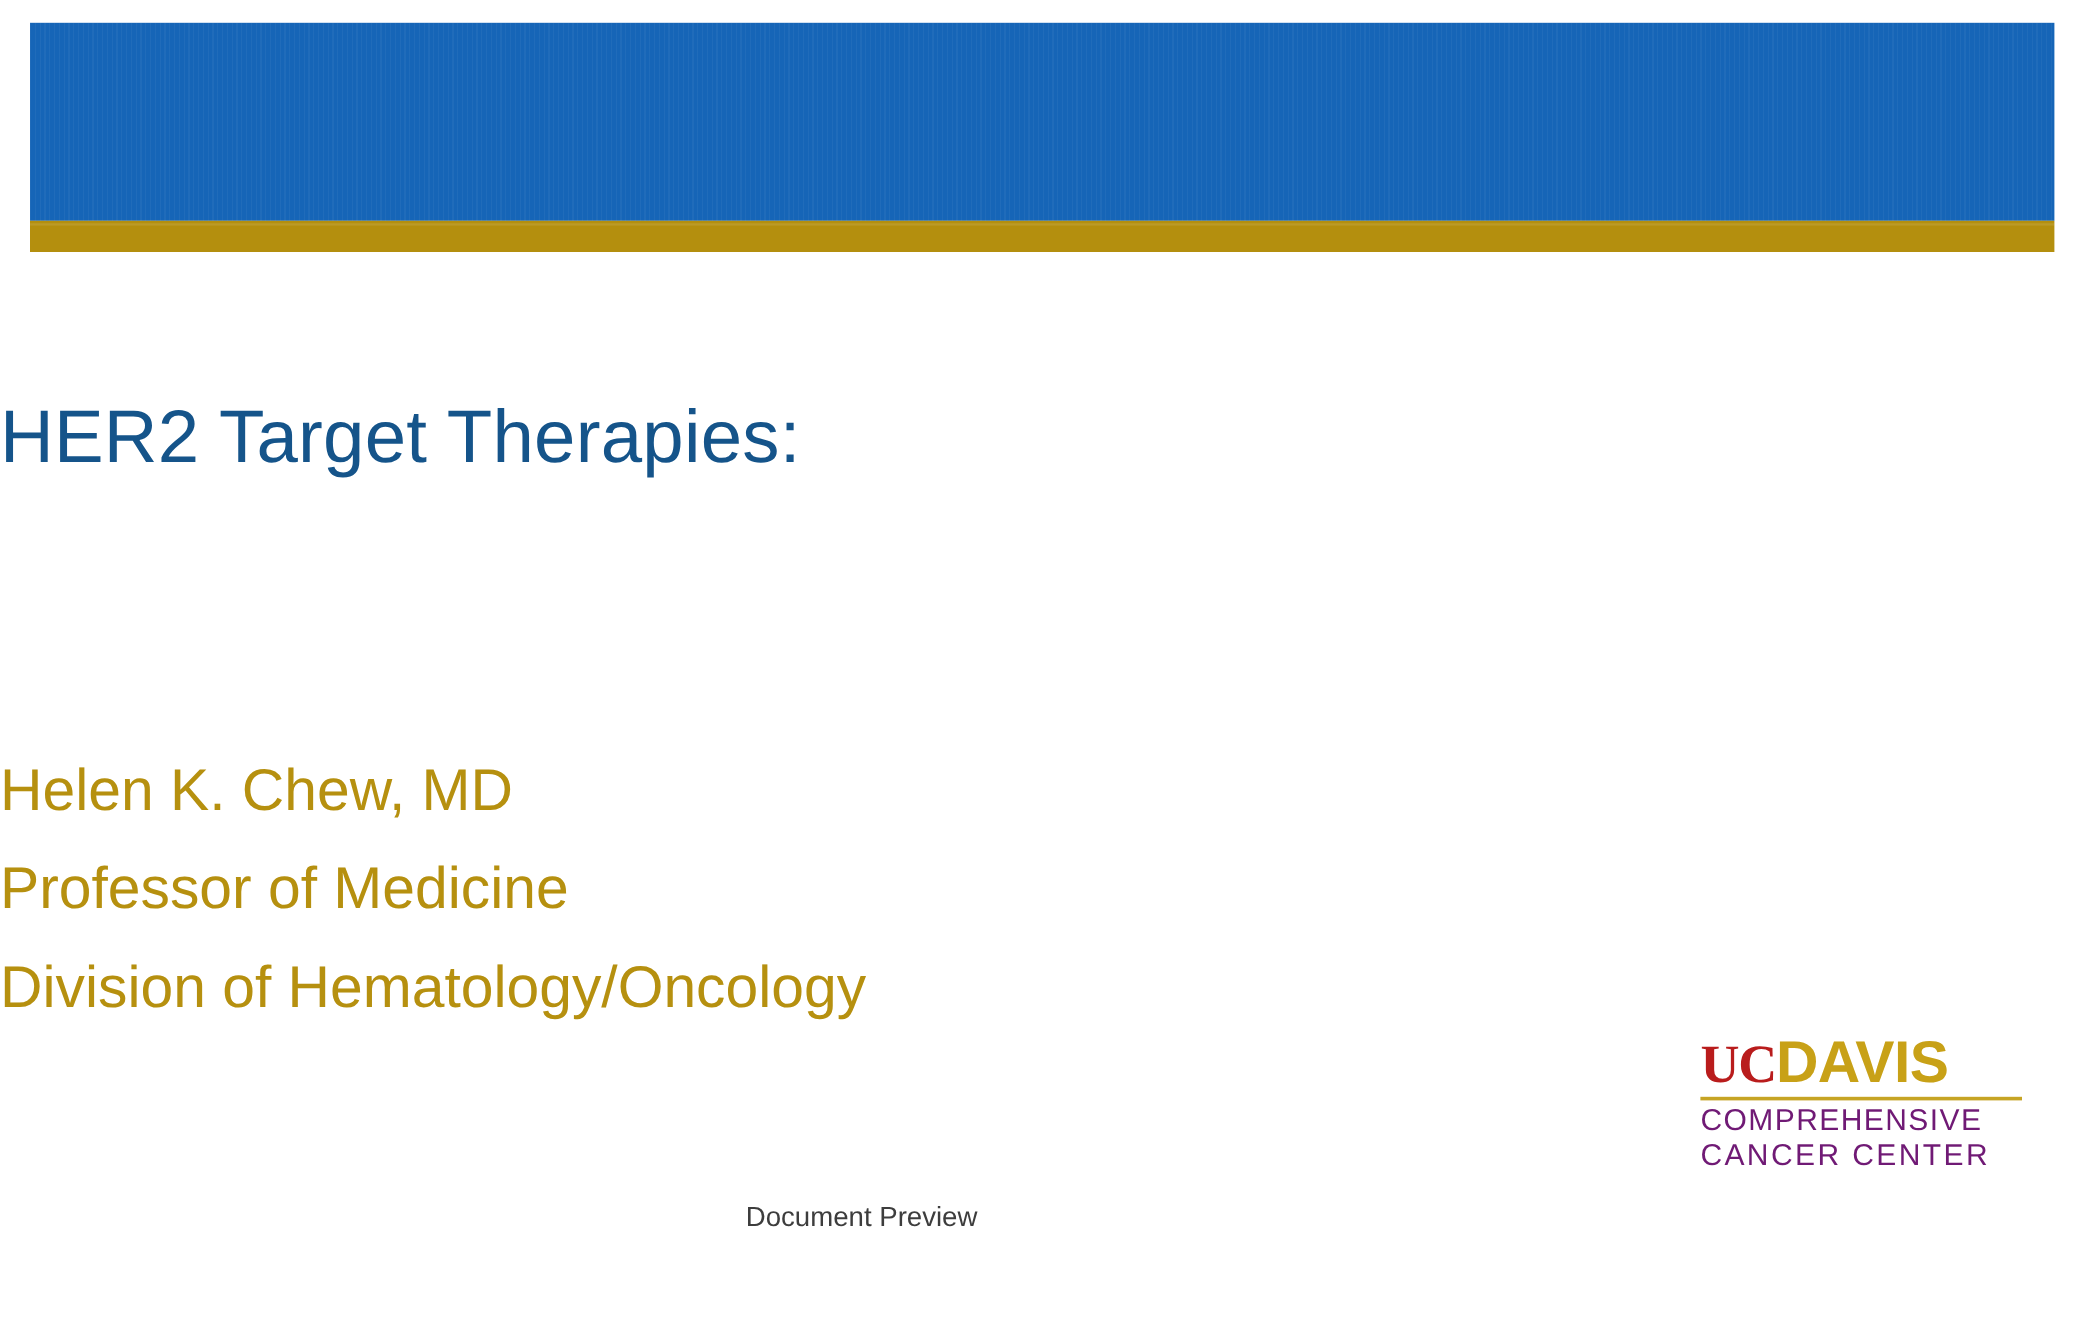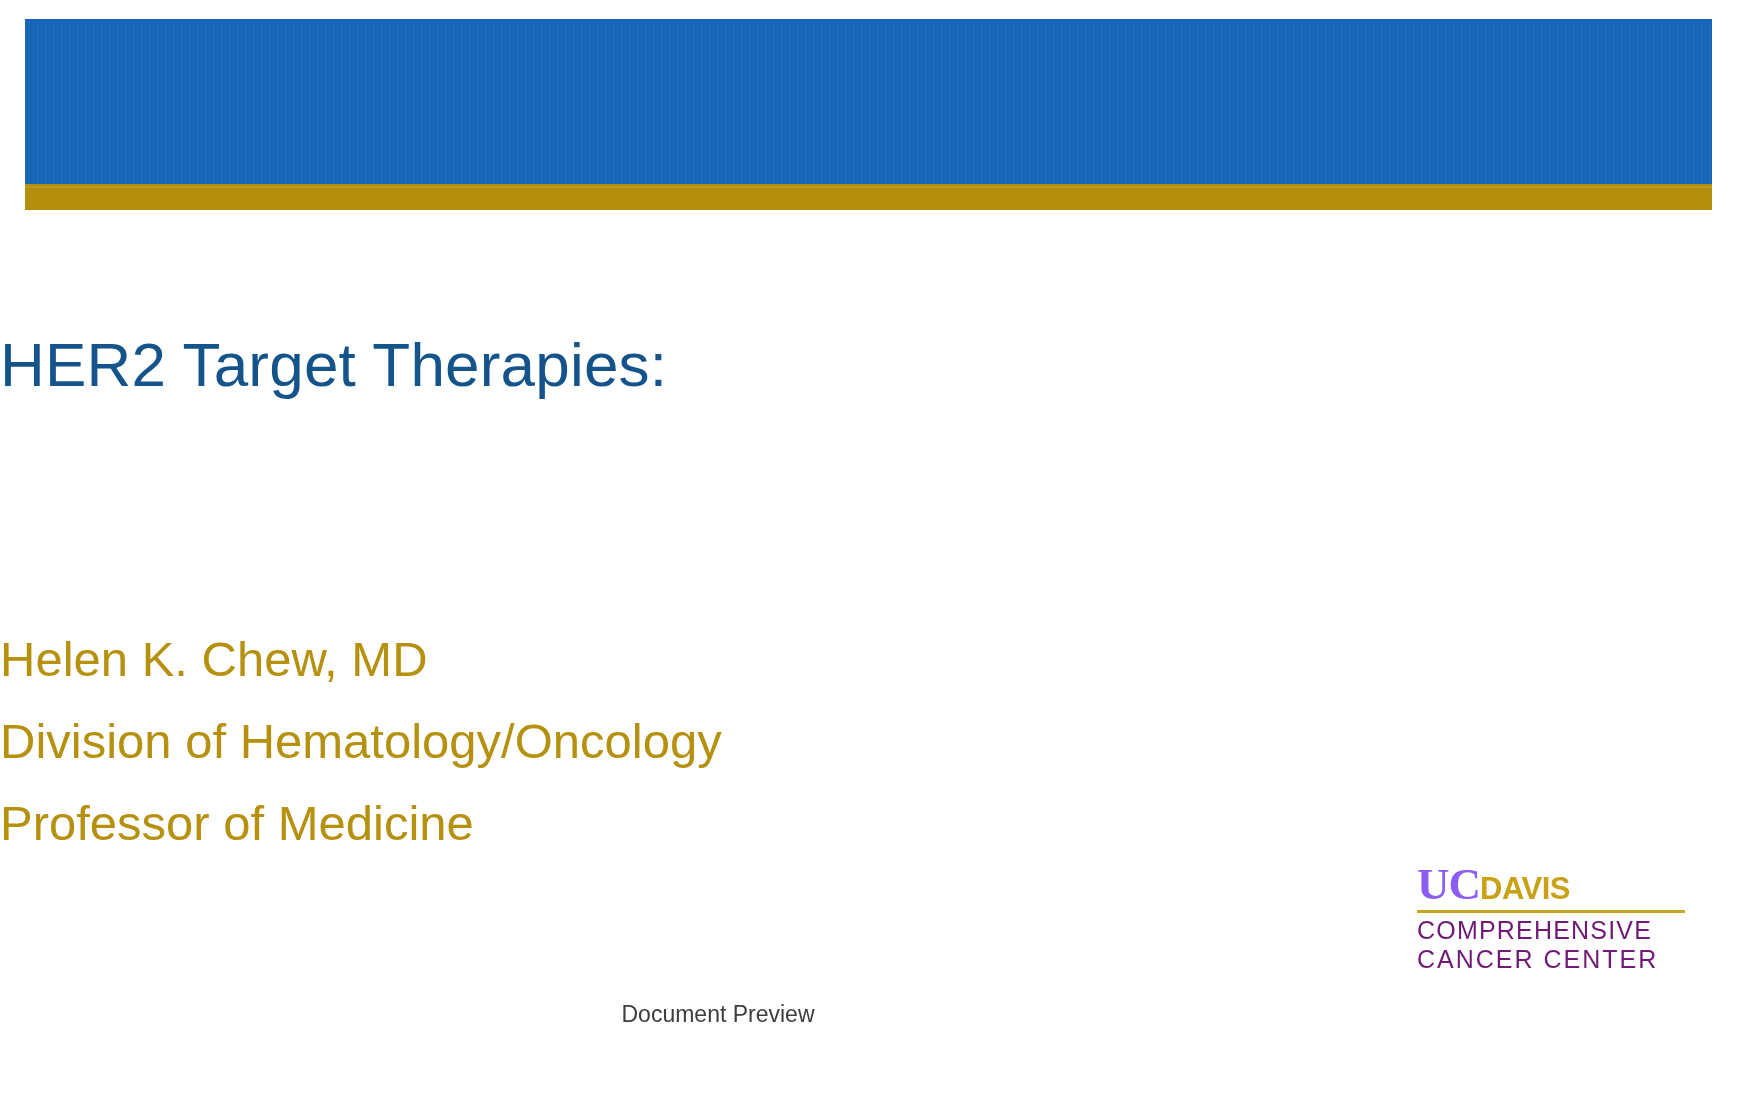--- a/index.html
+++ b/index.html
@@ -96,29 +96,29 @@
     display: block;
     white-space: nowrap;
     line-height: 1;
     font-size: 44px;
     text-align: left;
     padding-left: 2px;
   }
   .logo-uc {
     font-family: "Liberation Serif", serif;
     font-weight: 700;
-    color: #8b5cf6;
+    color: #b91c1c;
     font-size: 45px;
     letter-spacing: -1px;
   }
   .logo-davis {
     font-family: "Liberation Sans", sans-serif;
     font-weight: 700;
     color: #C8A117;
-    font-size: 31px;
+    font-size: 49px;
     letter-spacing: -0.5px;
     font-stretch: condensed;
   }
   .logo-rule {
     display: block;
     margin: 3px 0 3px 2px;
     width: 268px;
     height: 3px;
     background: #C6A424;
   }
@@ -157,22 +157,22 @@
   <div class="band-blue"></div>
   <div class="band-gold"></div>
   <div class="band-gold-highlight"></div>
 
   <div class="title-block">
     <span class="title-line">HER2 Target Therapies:</span>
   </div>
 
   <div class="author-block">
     <span class="author-line">Helen K. Chew, MD</span>
+    <span class="author-line">Professor of Medicine</span>
     <span class="author-line">Division of Hematology/Oncology</span>
-    <span class="author-line">Professor of Medicine</span>
   </div>
 
   <div class="logo">
     <span class="logo-top">
       <span class="logo-uc">UC</span><span class="logo-davis">DAVIS</span>
     </span>
     <span class="logo-rule"></span>
     <span class="logo-sub1">COMPREHENSIVE</span>
     <span class="logo-sub2">CANCER CENTER</span>
   </div>

